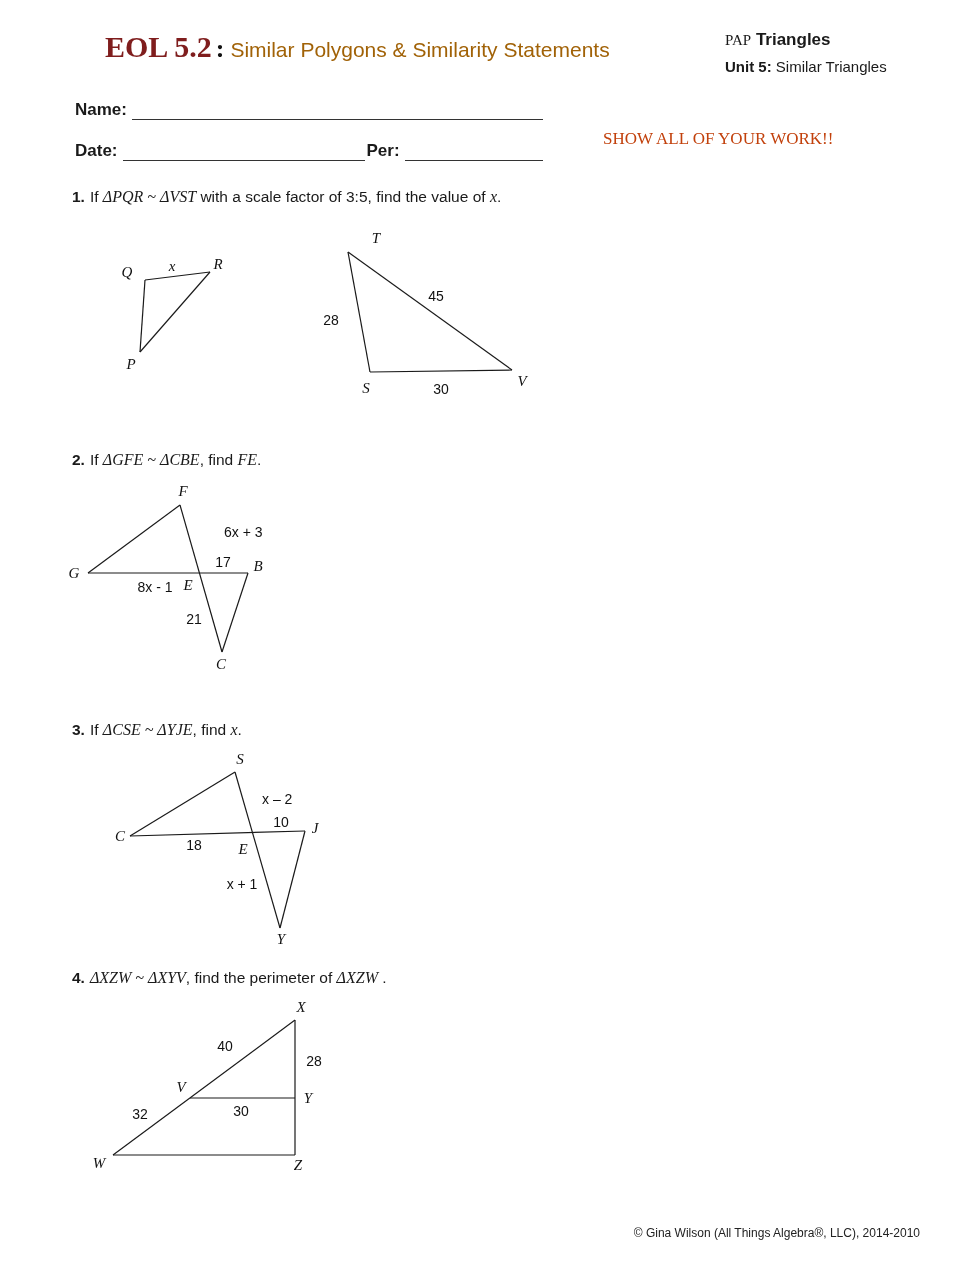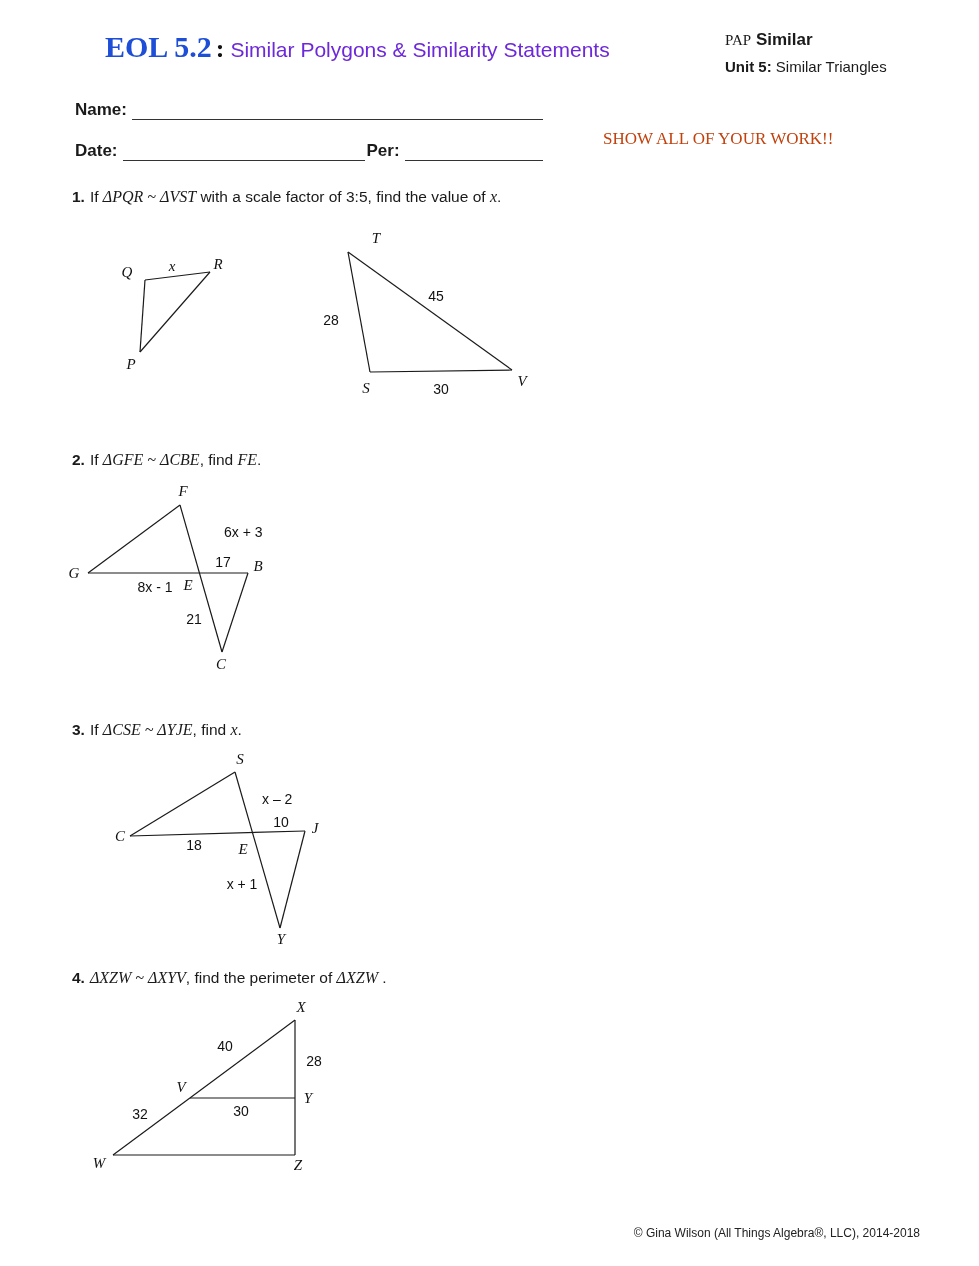--- a/index.html
+++ b/index.html
@@ -5,23 +5,23 @@
   html,body { margin:0; padding:0; background:#e8e8e8; }
   .page {
     position:relative; width:979px; height:1266px; margin:0 auto;
     background:#ffffff; overflow:hidden;
     font-family:"Liberation Sans", sans-serif; color:#1a1a1a;
   }
   .abs { position:absolute; }
 
   
   .title-line { left:105px; top:30px; white-space:nowrap; }
-  .title-code { font-family:"Liberation Serif", serif; font-weight:bold; font-size:30px; color:#1d4ed8;text-align:right; }
+  .title-code { font-family:"Liberation Serif", serif; font-weight:bold; font-size:30px; color:#7f1d1d;text-align:right; }
   .title-colon { font-family:"Liberation Serif", serif; font-weight:bold; font-size:26px; color:#111; margin:0 6px 0 4px; }
-  .title-text { font-size:21px; color:#6d28d9; }
+  .title-text { font-size:21px; color:#a16207; }
   .course-block { left:725px; top:30px; width:210px; }
   .course-line1 { font-size:17px; font-weight:bold; }
   .course-prefix { font-family:"Liberation Serif", serif; font-size:15px; font-weight:normal; }
   .course-line2 { font-size:15px; margin-top:8px; }
   .unit-label { font-weight:bold; }
 
   
   .row { display:flex; align-items:flex-end; }
   .field-label { font-weight:bold; font-size:17px; white-space:nowrap; }
   .blank { border-bottom:1.2px solid #333; height:19px; }
@@ -46,21 +46,21 @@
 
 <div class="page">
 
   <div class="abs title-line">
     <span class="title-code">EOL 5.2</span><span class="title-colon">:</span><span class="title-text">Similar Polygons &amp; Similarity Statements</span>
   </div>
 
   <div class="abs course-block">
     <div class="course-line1">
       <span class="course-prefix">PAP</span>
-      <span>Similar</span>
+      <span>Triangles</span>
     </div>
     <div class="course-line2">
       <span class="unit-label">Unit 5:</span>
       <span>Similar Triangles</span>
     </div>
   </div>
 
   <div class="abs row" style="left:75px; top:100px; width:468px;">
     <span class="field-label">Name:</span>
     <span class="blank grow"></span>
@@ -153,15 +153,15 @@
     <text class="vtx" x="223" y="105" text-anchor="middle">Y</text>
     <text class="vtx" x="213" y="172" text-anchor="middle">Z</text>
     <text class="vtx" x="14" y="170" text-anchor="middle">W</text>
     <text class="vtx" x="96" y="94" text-anchor="middle">V</text>
     <text class="num" x="140" y="53" text-anchor="middle">40</text>
     <text class="num" x="229" y="68" text-anchor="middle">28</text>
     <text class="num" x="55" y="121" text-anchor="middle">32</text>
     <text class="num" x="156" y="118" text-anchor="middle">30</text>
   </svg>
 
-  <div class="abs footer">© Gina Wilson (All Things Algebra®, LLC), 2014-2018</div>
+  <div class="abs footer">© Gina Wilson (All Things Algebra®, LLC), 2014-2010</div>
 
 </div>
 
 </body></html>

